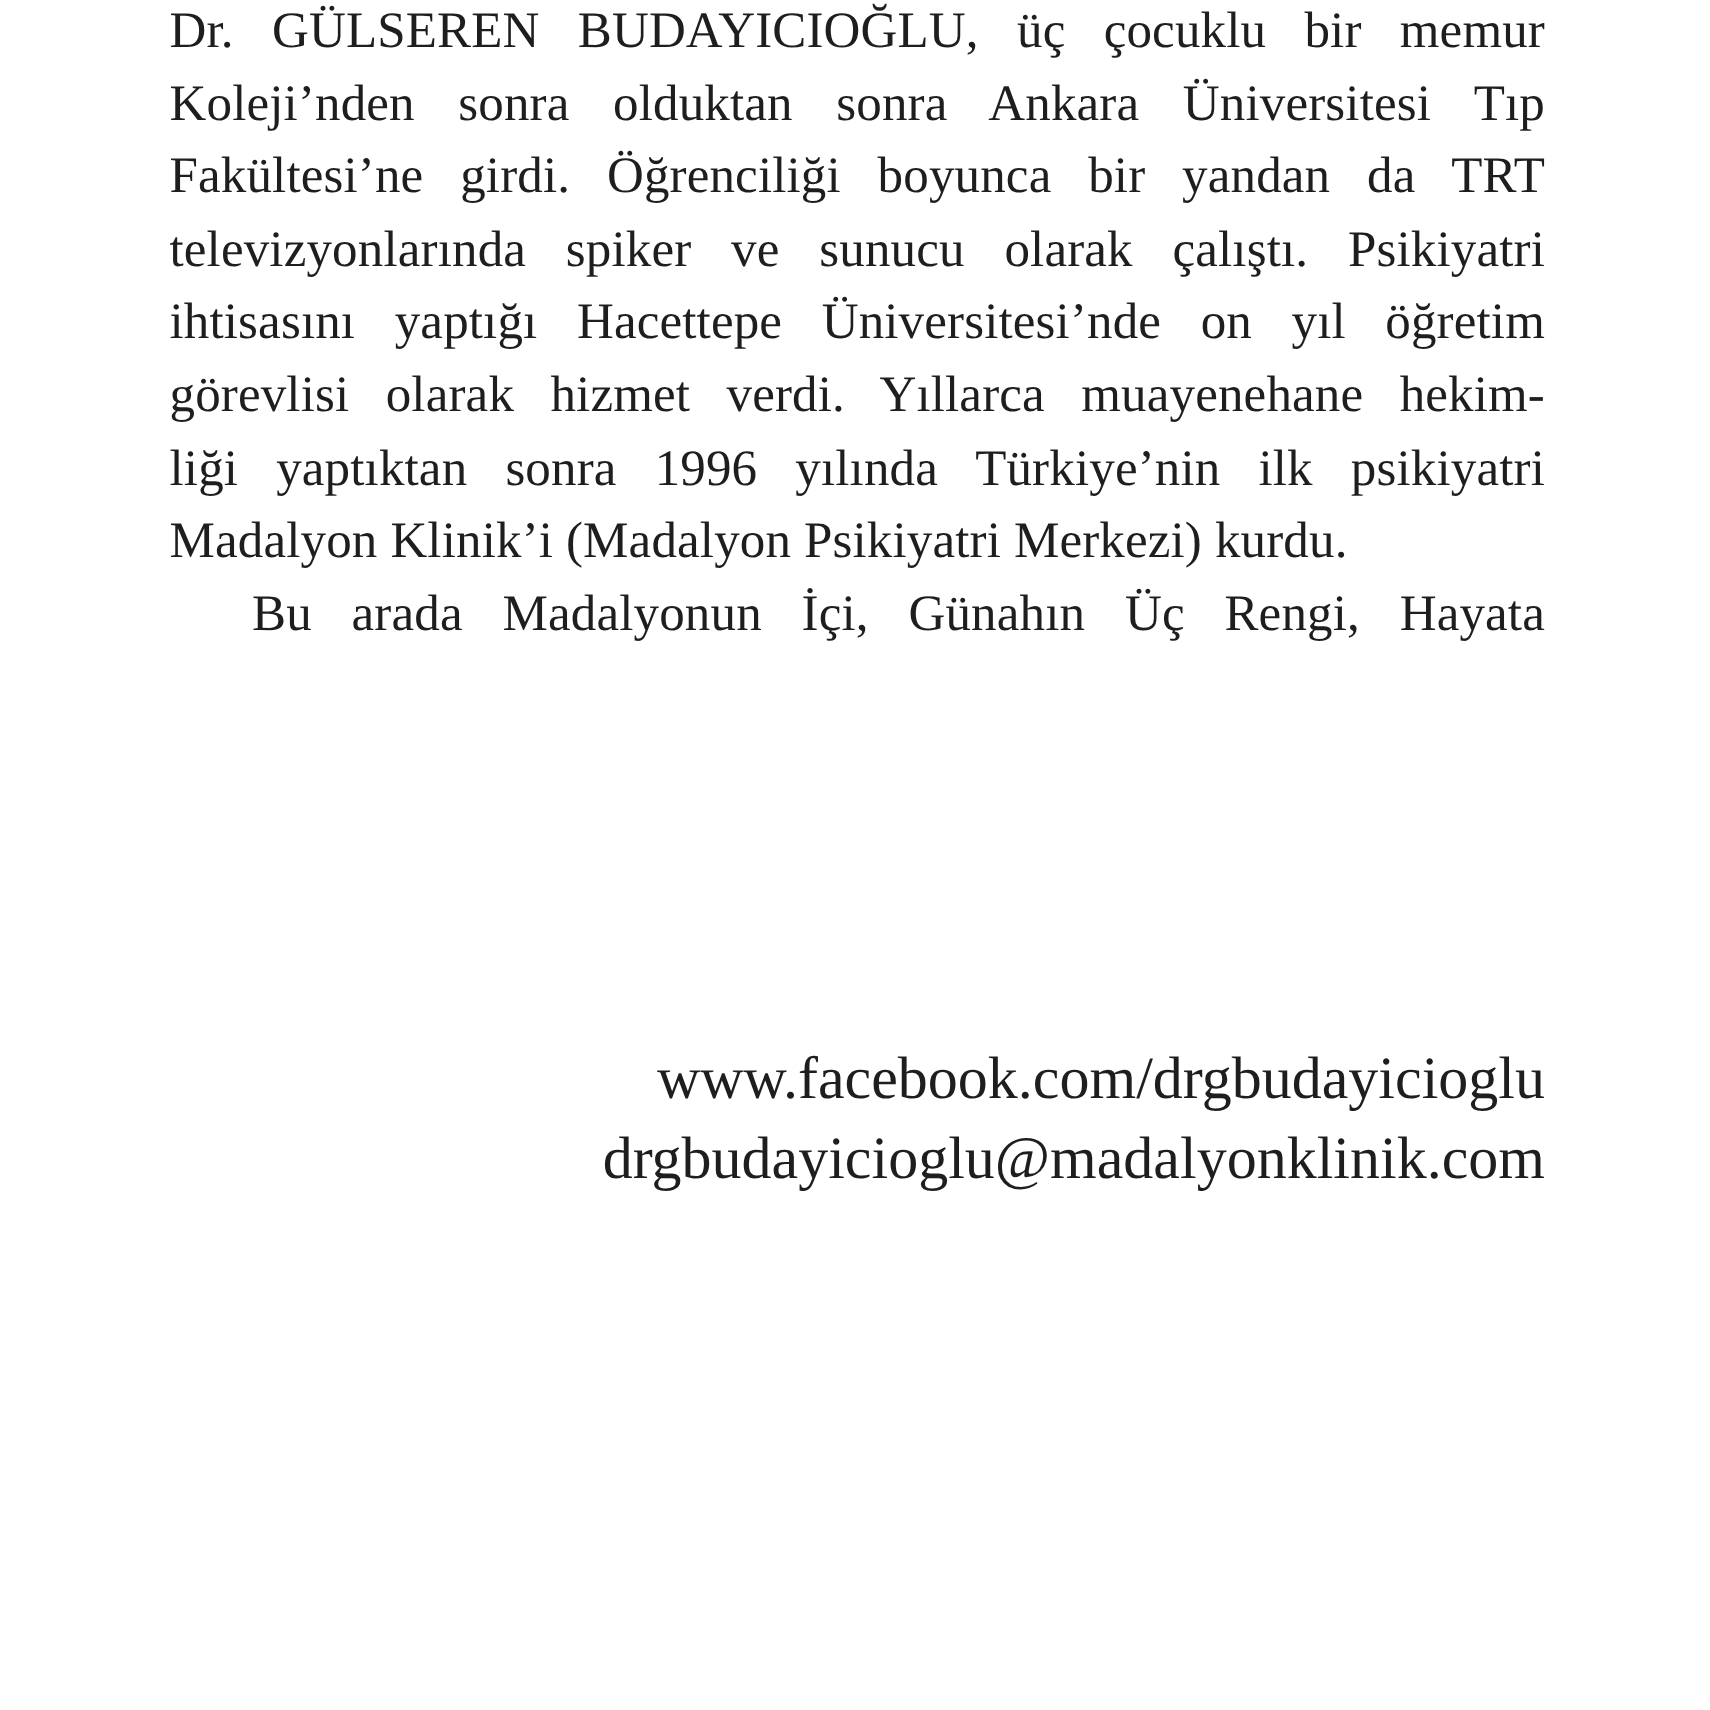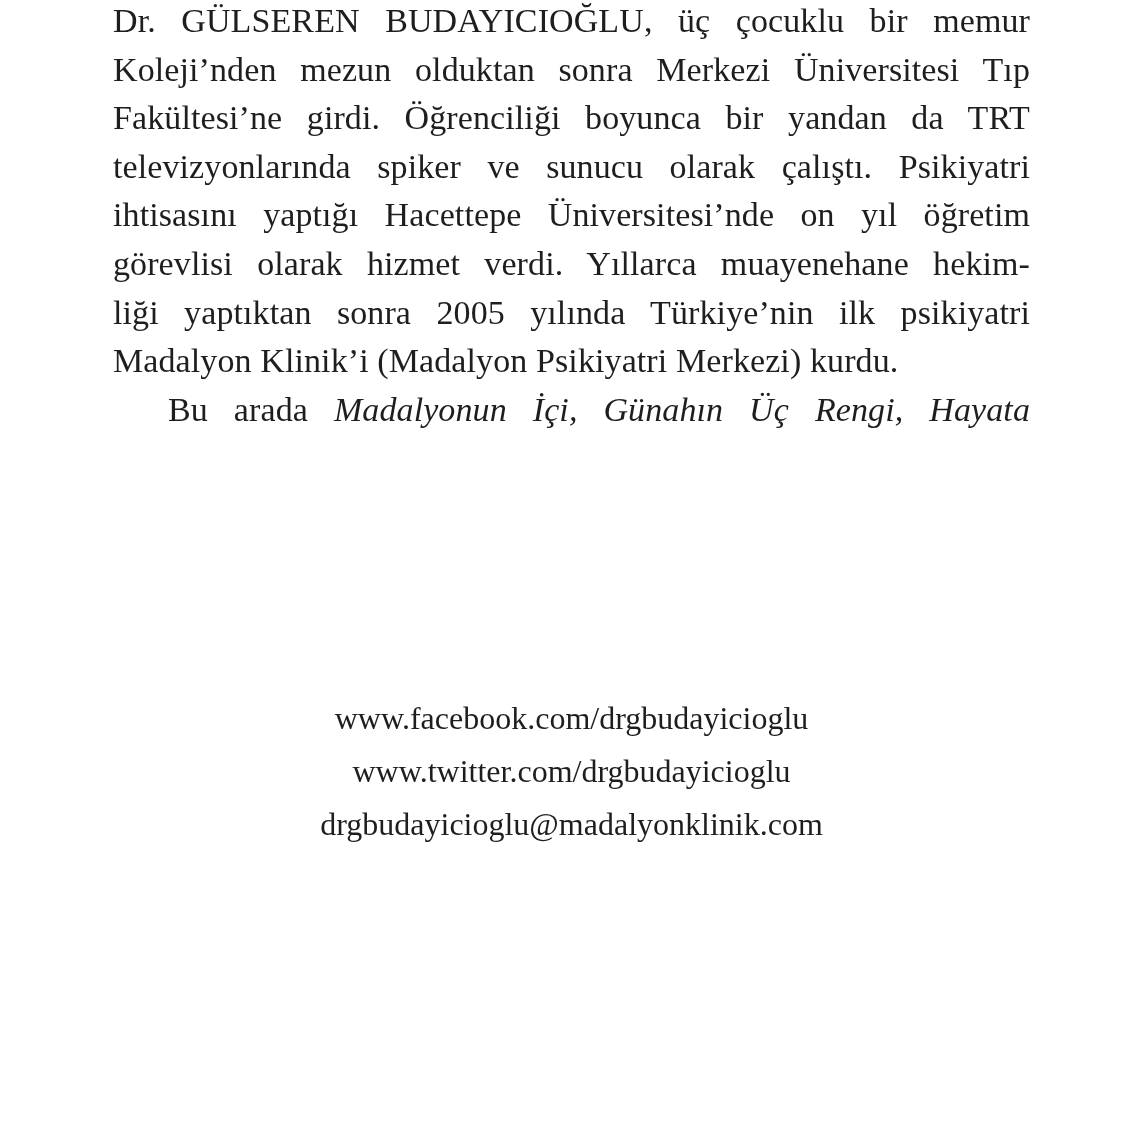--- a/index.html
+++ b/index.html
@@ -30,55 +30,54 @@
     text-align-last: justify;
   }
   .last {
     text-align: right;
     text-align-last: left;
   }
   .indent {
     text-indent: 55px;
   }
   .book-title {
-    font-style: italic;
   }
   .footer {
     margin-top: 258px;
     text-align: center;
   }
   .flink {
-    font-size: 32px;
+    font-size: 40px;
     line-height: 53px;
+    text-align: right;
   }
 </style>
 </head>
 <body>
 
 <div class="page">
 
   <div class="bio">
 
     <div>
       <p class="line jst">Dr. GÜLSEREN BUDAYICIOĞLU, üç çocuklu bir memur</p>
-      <p class="line jst">Koleji’nden mezun olduktan sonra Merkezi Üniversitesi Tıp</p>
+      <p class="line jst">Koleji’nden sonra olduktan sonra Ankara Üniversitesi Tıp</p>
       <p class="line jst">Fakültesi’ne girdi. Öğrenciliği boyunca bir yandan da TRT</p>
       <p class="line jst">televizyonlarında spiker ve sunucu olarak çalıştı. Psikiyatri</p>
       <p class="line jst">ihtisasını yaptığı Hacettepe Üniversitesi’nde on yıl öğretim</p>
       <p class="line jst">görevlisi olarak hizmet verdi. Yıllarca muayenehane hekim-</p>
-      <p class="line jst">liği yaptıktan sonra 2005 yılında Türkiye’nin ilk psikiyatri</p>
+      <p class="line jst">liği yaptıktan sonra 1996 yılında Türkiye’nin ilk psikiyatri</p>
       <p class="line last">Madalyon Klinik’i (Madalyon Psikiyatri Merkezi) kurdu.</p>
     </div>
 
     <div>
       <p class="line jst indent"><span>Bu arada </span><span class="book-title">Madalyonun İçi, Günahın Üç Rengi, Hayata</span></p>
     </div>
 
 
   </div>
 
   <div class="footer">
     <p class="flink">www.facebook.com/drgbudayicioglu</p>
-    <p class="flink">www.twitter.com/drgbudayicioglu</p>
     <p class="flink">drgbudayicioglu@madalyonklinik.com</p>
   </div>
 
 </div>
 
 </body></html>

